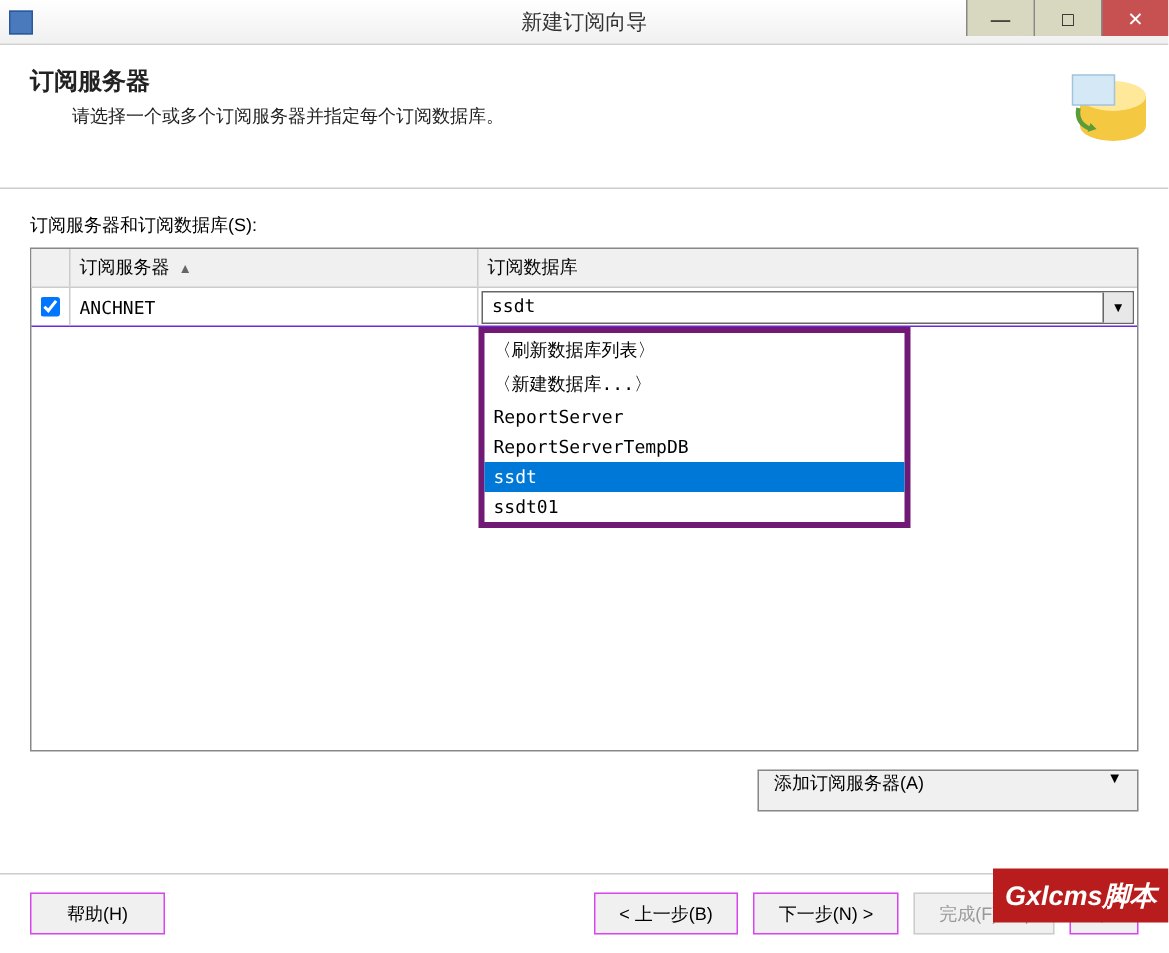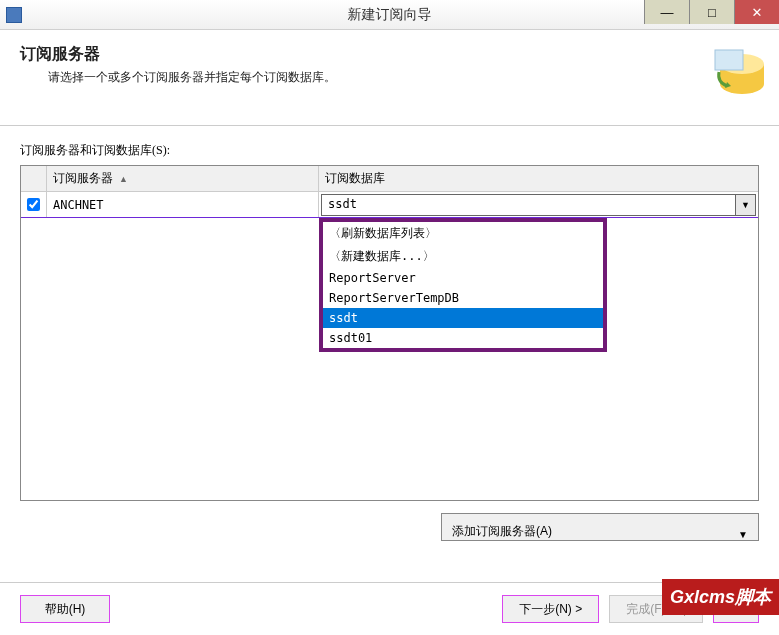--- a/index.html
+++ b/index.html
@@ -10,40 +10,40 @@
 .win-controls { position: absolute; right: 0; top: 0; display: flex; }
 .win-btn { width: 45px; height: 24px; display: flex; align-items: center; justify-content: center; border-left: 1px solid #888; font-size: 13px; background: #d8d8c0; cursor: pointer; }
 .win-btn.close { background: #c75050; color: #fff; }
 .win-btn.min, .win-btn.max { background: #d8d8c0; }
 .header { padding: 14px 20px 10px 20px; position: relative; border-bottom: 1px solid #ccc; height: 96px; }
 .header h1 { font-size: 16px; font-weight: bold; color: #222; }
 .header p { font-size: 12px; color: #222; margin-top: 4px; margin-left: 28px; }
 .header-icon { position: absolute; right: 12px; top: 12px; width: 60px; height: 60px; }
 .header-icon svg { width: 100%; height: 100%; }
 .content { padding: 16px 20px 10px 20px; }
-.section-label { font-size: 12px; margin-bottom: 6px; font-family: Liberation Serif, serif; }
+.section-label { font-size: 12px; margin-bottom: 6px; }
 .grid-container { border: 1px solid #888; background: #fff; height: 336px; position: relative; }
 .grid-header { display: flex; background: #f0f0f0; border-bottom: 1px solid #ccc; height: 26px; }
 .grid-col1 { width: 26px; border-right: 1px solid #ccc; }
 .grid-col2 { flex: 0 0 272px; border-right: 1px solid #ccc; padding: 4px 6px; display: flex; align-items: center; gap: 6px; }
 .grid-col3 { flex: 1; padding: 4px 6px; display: flex; align-items: center; }
 .sort-arrow { color: #666; font-size: 9px; }
 .grid-row { display: flex; height: 26px; border-bottom: 1px solid #6d28d9; }
 .grid-row .grid-col1 { display: flex; align-items: center; justify-content: center; }
 .grid-row .grid-col2 { font-family: monospace; }
 .checkbox { width: 13px; height: 13px; }
 .combo { display: flex; border: 1px solid #666; height: 22px; width: 100%; background: #fff; }
 .combo-input { flex: 1; padding: 2px 6px; font-family: monospace; border: none; outline: none; }
 .combo-btn { width: 20px; background: #e8e8e8; border-left: 1px solid #666; display: flex; align-items: center; justify-content: center; cursor: pointer; }
 .combo-btn span { font-size: 9px; }
 .dropdown { position: absolute; left: 298px; top: 52px; width: 288px; border: 4px solid #701a75; background: #fff; z-index: 10; }
 .dropdown-item { padding: 3px 6px; font-family: monospace; font-size: 12px; cursor: pointer; }
 .dropdown-item.selected { background: #0078d7; color: #fff; }
 .add-server-row { display: flex; justify-content: flex-end; margin-top: 12px; padding-right: 0px; }
-.add-server-btn { width: 318px; height: 28px; border: 1px solid #888; background: #f0f0f0; display: flex; align-items: flex-end; justify-content: center; gap: 40px; cursor: pointer; padding: 0 10px; }
+.add-server-btn { width: 254px; height: 28px; border: 1px solid #888; background: #f0f0f0; display: flex; align-items: flex-start; justify-content: center; gap: 40px; cursor: pointer; padding: 0 10px; }
 .add-server-btn .arrow { font-size: 10px; margin-left: auto; }
 .footer { position: absolute; bottom: 0; left: 0; right: 0; border-top: 1px solid #ccc; padding: 12px 20px; display: flex; gap: 10px; align-items: center; background: #fff; }
 .footer-spacer { flex: 1; }
 .btn { height: 28px; padding: 0 16px; border: 1px solid #d946ef; background: #f0f0f0; cursor: pointer; font-size: 12px; display: flex; align-items: center; justify-content: center; min-width: 90px; }
 .btn.disabled { color: #999; border-color: #ccc; cursor: default; }
 .watermark { position: absolute; right: 0; bottom: 20px; background: #b91c1c; color: #fff; font-size: 18px; font-weight: bold; padding: 6px 8px; font-style: italic; }
 </style>
 </head>
 <body>
 
@@ -122,18 +122,19 @@
     <div class="add-server-btn">
       <span>添加订阅服务器(A)</span>
       <span class="arrow">▼</span>
     </div>
   </div>
 </div>
 
 <div class="footer">
   <button class="btn">帮助(H)</button>
   <div class="footer-spacer"></div>
+  <button class="btn">&lt; 上一步(B)</button>
   <button class="btn">下一步(N) &gt;</button>
   <button class="btn disabled">完成(F) &gt;&gt;|</button>
   <button class="btn" style="min-width:40px">取</button>
 </div>
 
 <div class="watermark">Gxlcms脚本</div>
 
 </body></html>

